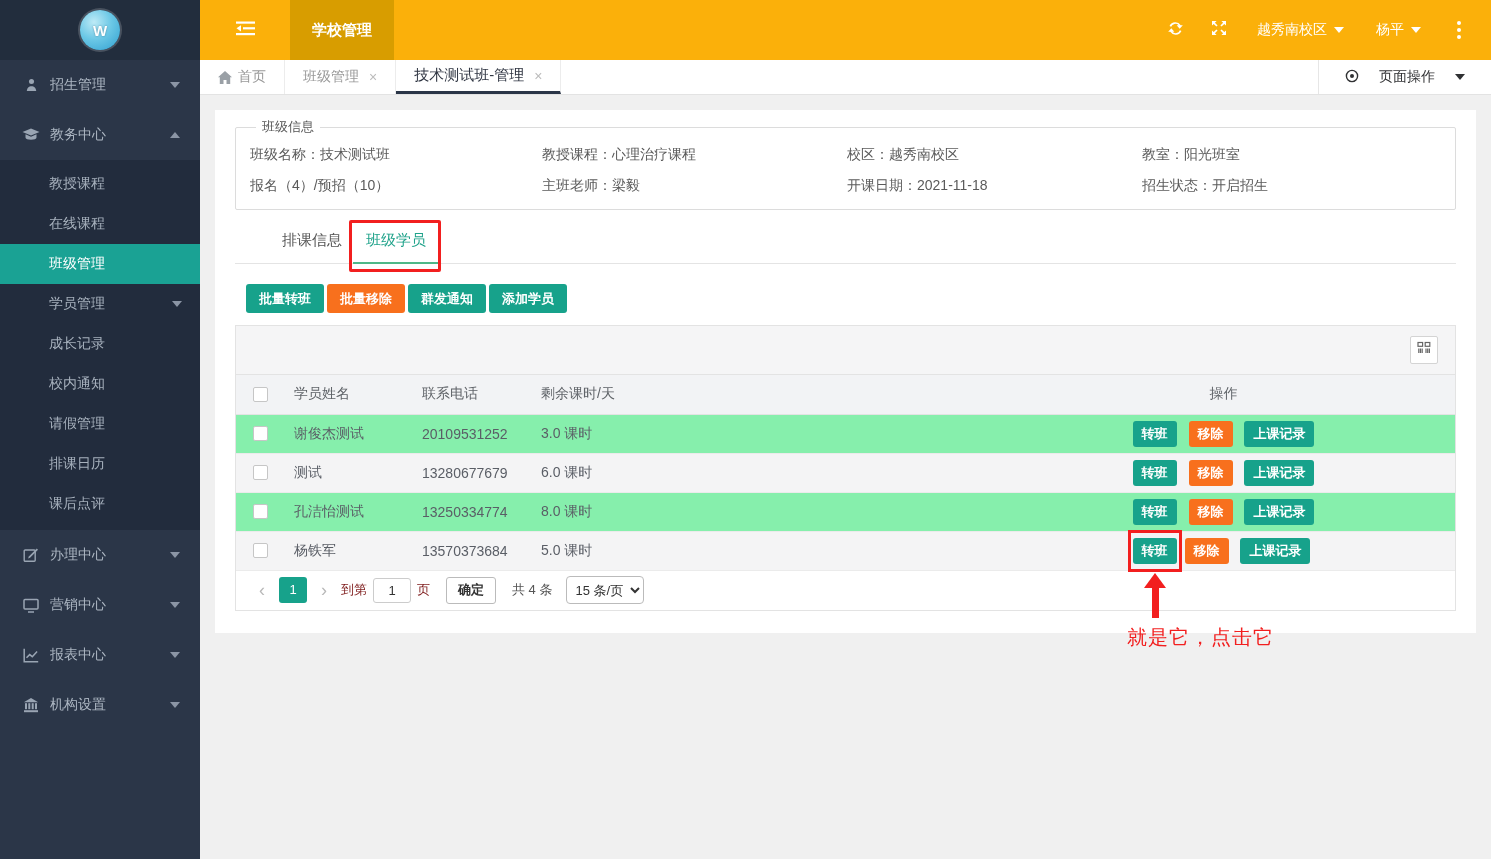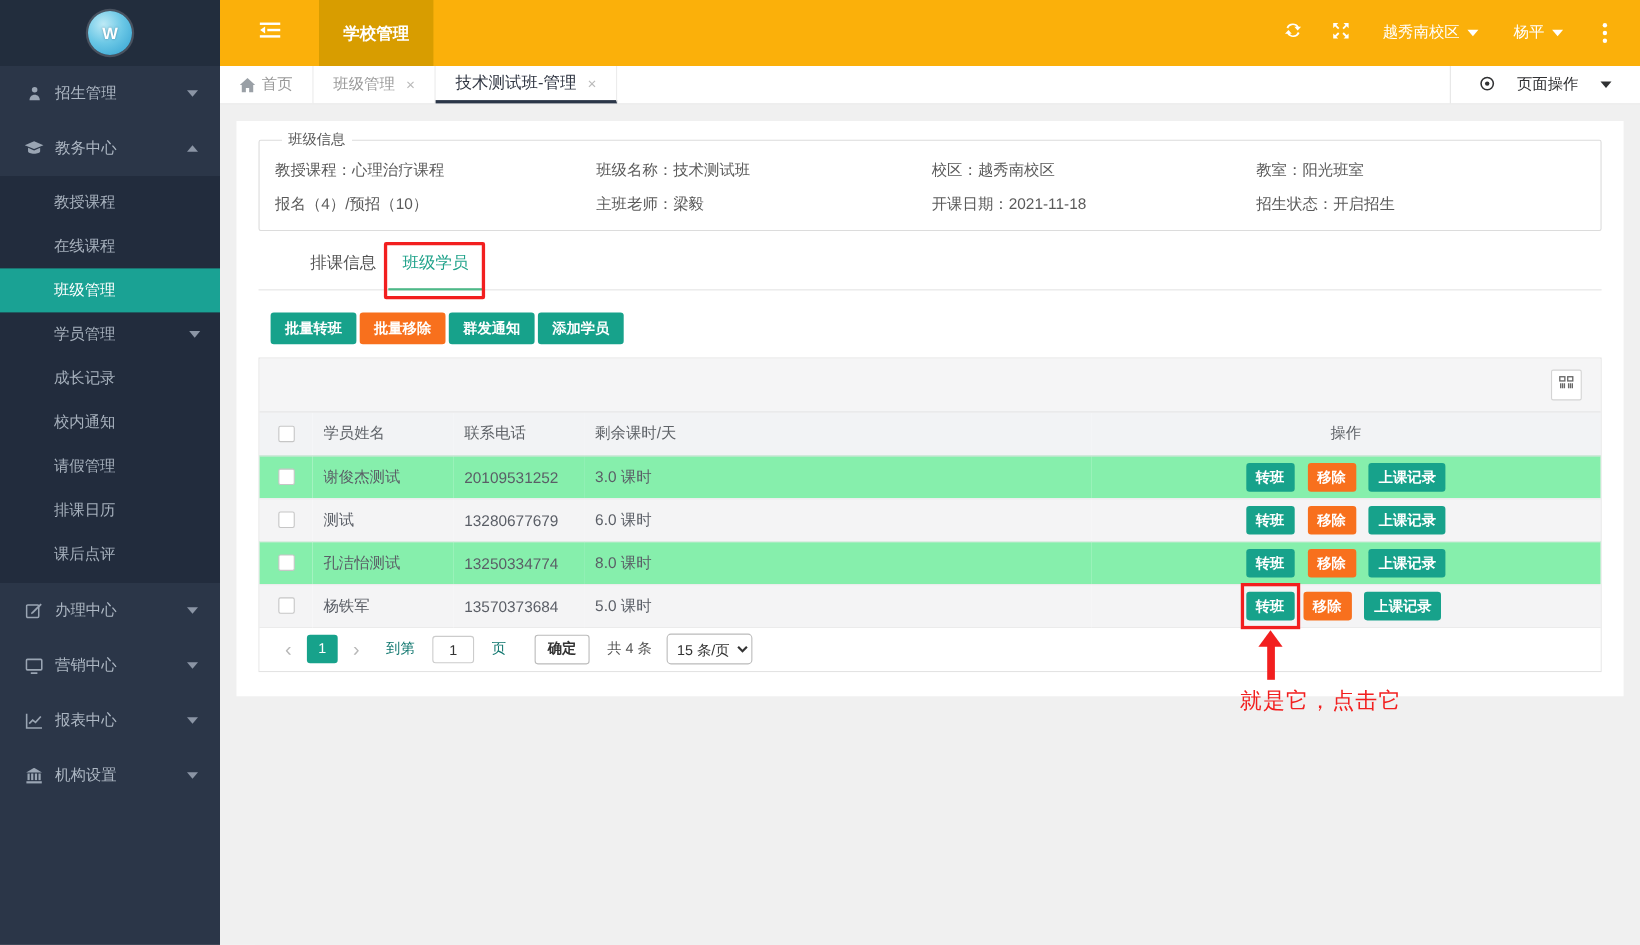--- a/index.html
+++ b/index.html
@@ -121,21 +121,21 @@
     height:26px; padding:0 9px; margin:0 4px; border:none; border-radius:3px;
     color:#fff; font-size:13px; font-weight:bold; cursor:pointer; font-family:inherit;
     display:inline-flex; align-items:center; vertical-align:middle;
   }
   .row-btn.teal { background:#17a28b; }
   .row-btn.orange { background:#f8701d; }
   
   .pager { height:39px; display:flex; align-items:center; padding-left:15px; font-size:13px; color:#666; background:#fff; }
   .pg-chev { width:22px; text-align:center; font-size:18px; color:#b8b8b8; cursor:pointer; line-height:1; }
   .pg-num { width:28px; height:26px; margin:0 6px; background:#17a28b; color:#fff; border-radius:3px; text-align:center; line-height:26px; font-size:13px; cursor:pointer; }
-  .pg-label { margin:0 16px; color:#0f766e; }
+  .pg-label { margin:0 6px; color:#7f1d1d; }
   .pg-input { width:38px; height:25px; border:1px solid #ccc; border-radius:3px; text-align:center; font-size:13px; color:#333; font-family:inherit; }
   .pg-confirm { height:27px; margin:0 10px; padding:0 11px; background:#fff; border:1px solid #bbb; border-radius:3px; font-size:13px; color:#333; cursor:pointer; font-family:inherit; font-weight:bold; }
   .pg-total { margin:0 6px; color:#555; }
   .pg-size { height:28px; margin-left:8px; border:1px solid #bbb; border-radius:4px; font-size:13px; color:#333; padding:0 4px; font-family:inherit; background:#fff; }
   
   .anno { pointer-events:none; z-index:9; }
   .tab-anno-box { position:absolute; left:-17px; right:-15px; top:-10px; bottom:-9px; border:3px solid #f21f1f; border-radius:2px; }
   .btn-anno-wrap { position:relative; display:inline-block; vertical-align:middle; }
   .btn-anno-box { position:absolute; left:-5px; right:-5px; top:-8px; bottom:-8px; border:3px solid #f21f1f; }
   .anno-arrow-head {
@@ -332,22 +332,22 @@
     <span>页面操作</span>
     <i class="caret-down"></i>
   </div>
 </div>
 
 <div class="panel">
 
   <fieldset class="class-info">
     <legend>班级信息</legend>
     <div class="info-grid">
+      <span>班级名称：技术测试班</span>
       <span>教授课程：心理治疗课程</span>
-      <span>班级名称：技术测试班</span>
       <span>校区：越秀南校区</span>
       <span>教室：阳光班室</span>
       <span>报名（4）/预招（10）</span>
       <span>主班老师：梁毅</span>
       <span>开课日期：2021-11-18</span>
       <span>招生状态：开启招生</span>
     </div>
   </fieldset>
 
   <div class="ctabs">

